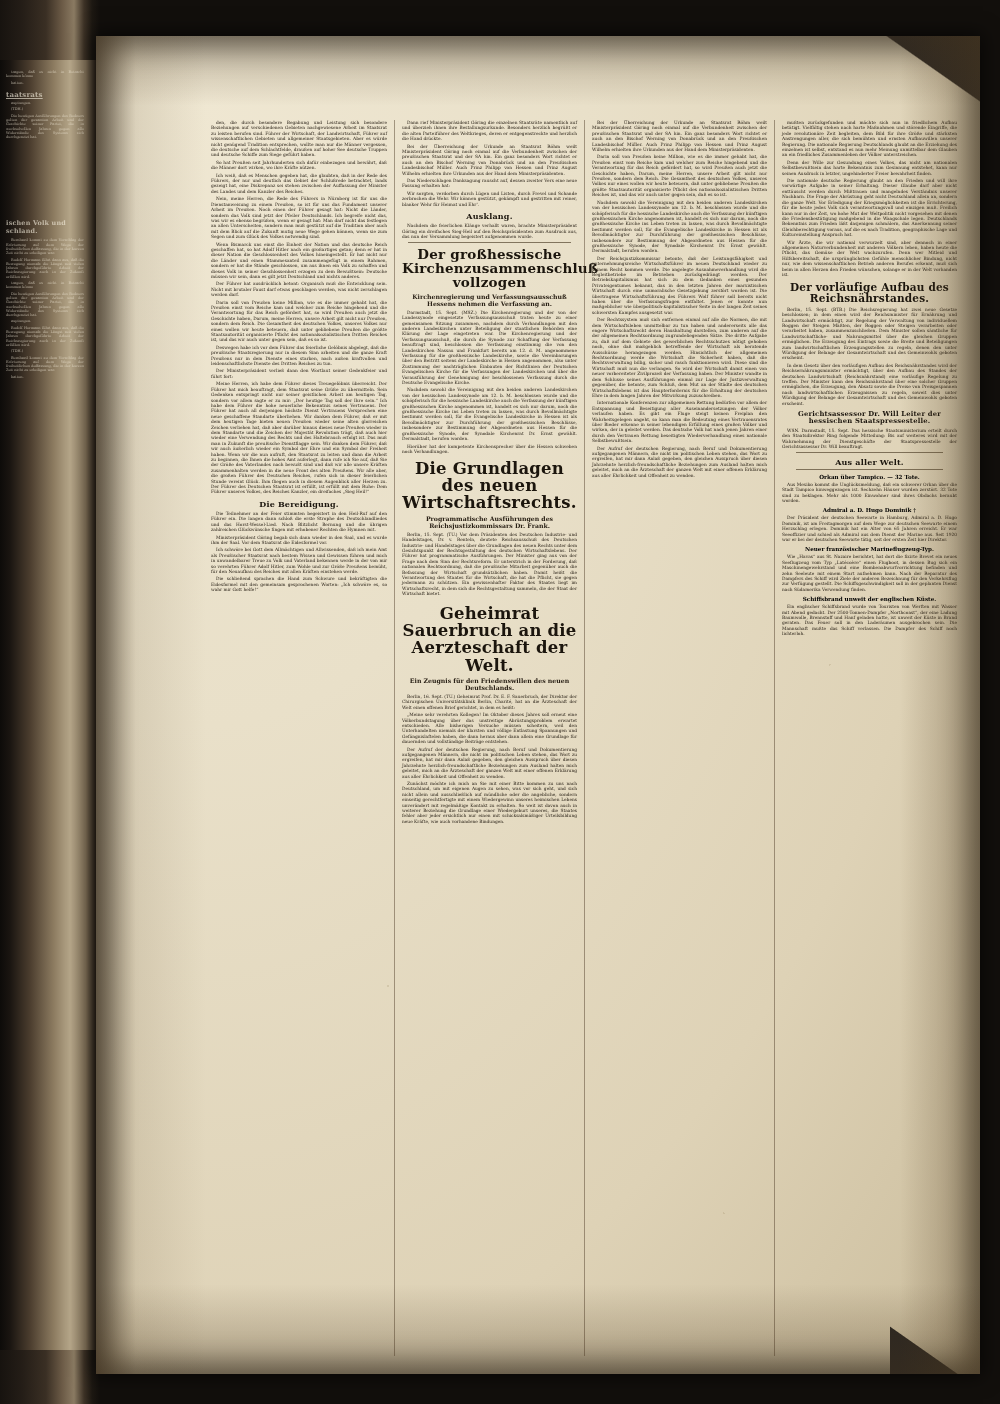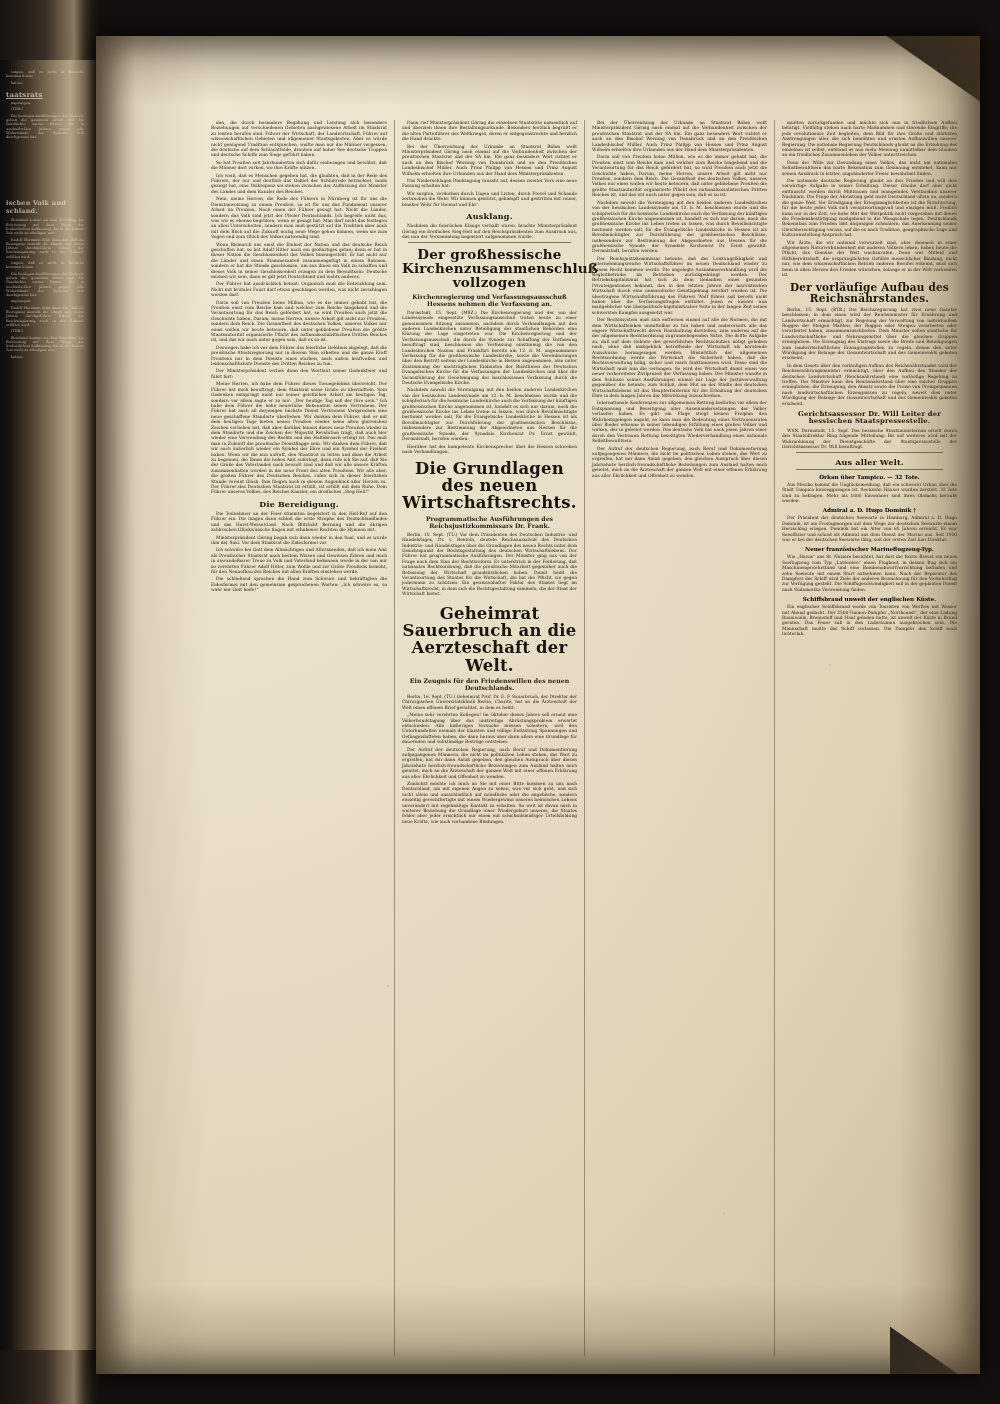--- a/index.html
+++ b/index.html
@@ -120,21 +120,21 @@
     <div class="body">
       <p>tragen, daß es nicht in Betracht kommen könne</p>
       <p>hatten.</p>
     </div>
     <div class="hl xs" style="font-size:7px;text-align:left;margin:6px 0 3px;text-decoration:underline;">taatsrats</div>
     <div class="body">
       <p>auptungen.</p>
       <p>(TDH.)</p>
       <p>Die heutigen Ausführungen des Redners gelten der gesamten Arbeit und der Geschichte seiner Partei, die in wechselvollen Jahren gegen alle Widerstände des Systems sich durchgesetzt hat.</p>
     </div>
-    <div class="hl xs" style="font-size:6.4px;text-align:left;margin:60px 0 3px;line-height:8px;">ischen Volk und schland.</div>
+    <div class="hl xs" style="font-size:6.4px;text-align:left;margin:80px 0 3px;line-height:8px;">ischen Volk und schland.</div>
     <div class="body">
       <p>Bernhard kommt zu dem Vorschlag der Erörterung auf dem Wege der freiheitlichen Auffassung, die in der kurzen Zeit nicht zu erledigen war.</p>
       <p>Rudolf Hermann führt dann aus, daß die Bewegung niemals die Längst seit vielen Jahren durchgeführte Arbeit der Reichsregierung auch in der Zukunft erfüllen wird.</p>
       <p>tragen, daß es nicht in Betracht kommen könne</p>
       <p>Die heutigen Ausführungen des Redners gelten der gesamten Arbeit und der Geschichte seiner Partei, die in wechselvollen Jahren gegen alle Widerstände des Systems sich durchgesetzt hat.</p>
       <p>auptungen.</p>
       <p>Rudolf Hermann führt dann aus, daß die Bewegung niemals die Längst seit vielen Jahren durchgeführte Arbeit der Reichsregierung auch in der Zukunft erfüllen wird.</p>
       <p>(TDH.)</p>
       <p>Bernhard kommt zu dem Vorschlag der Erörterung auf dem Wege der freiheitlichen Auffassung, die in der kurzen Zeit nicht zu erledigen war.</p>
       <p>hatten.</p>

